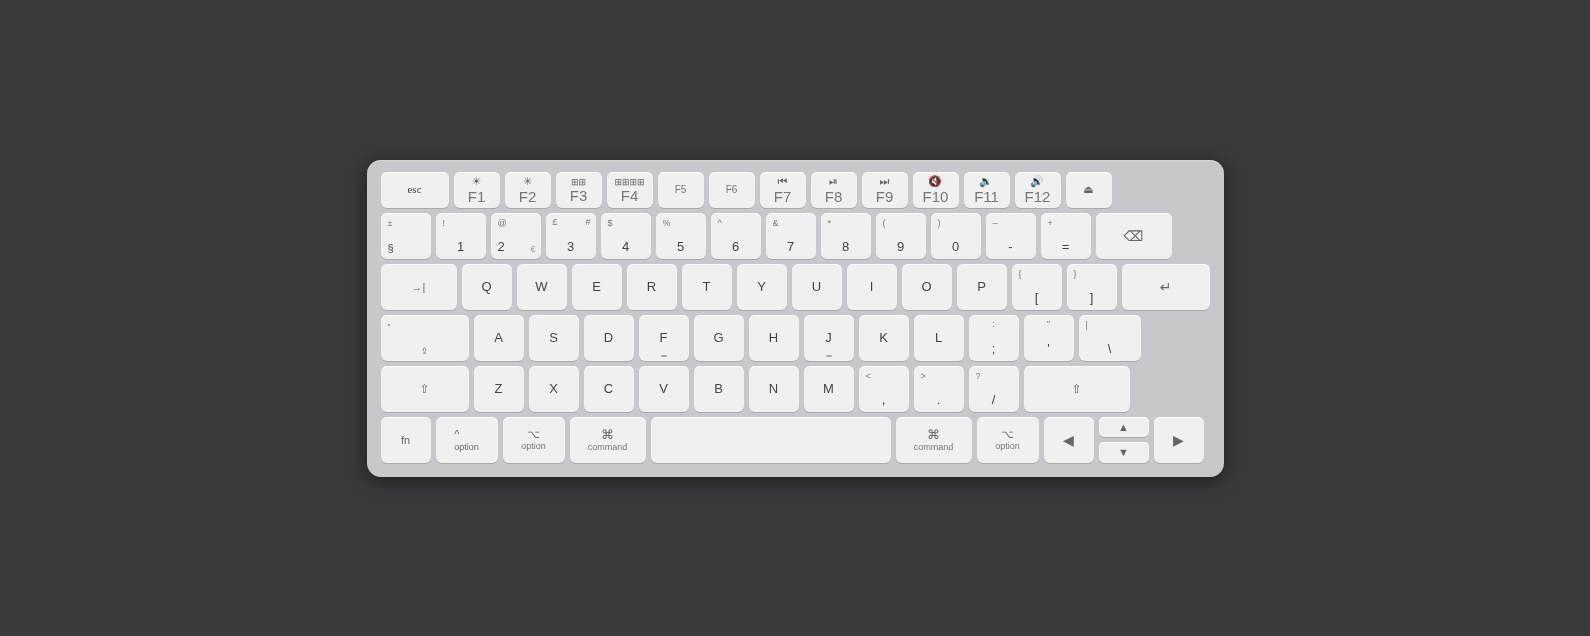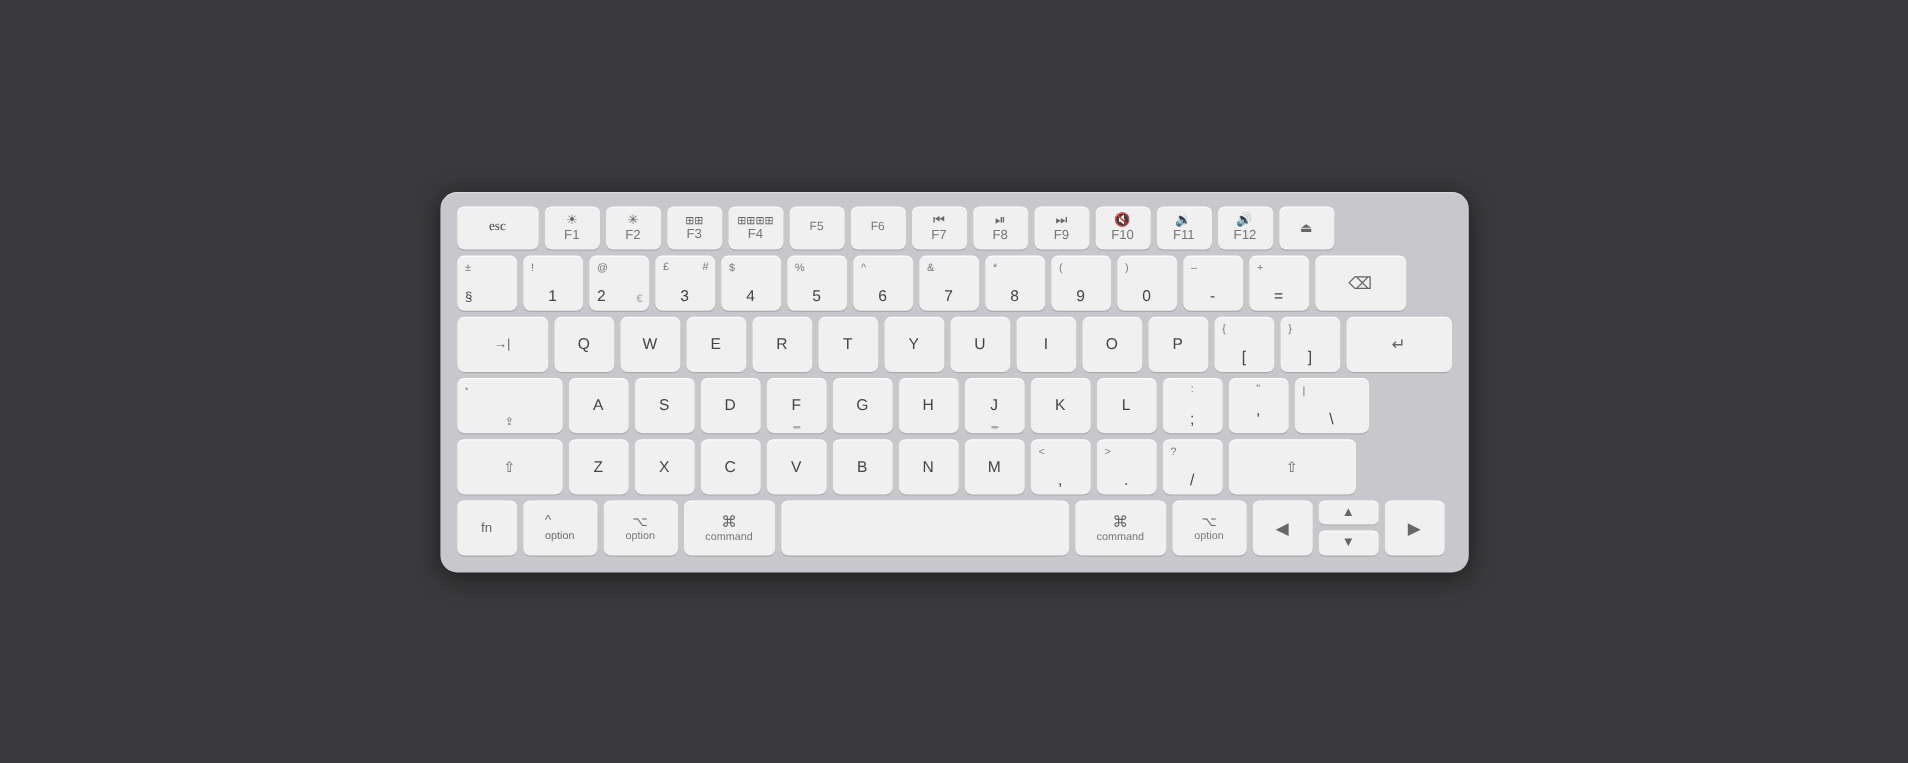--- a/index.html
+++ b/index.html
@@ -51,21 +51,21 @@
     }
 
     .key .main-label {
       font-size: 13px;
       font-weight: 400;
       color: #444;
       line-height: 1;
     }
 
     .key .sub-label {
-      font-size: 11px;
+      font-size: 15px;
       color: #777;
       line-height: 1;
       margin-top: 1px;
     }
 
     .key .top-label {
       font-size: 9px;
       color: #777;
       position: absolute;
       top: 5px;

